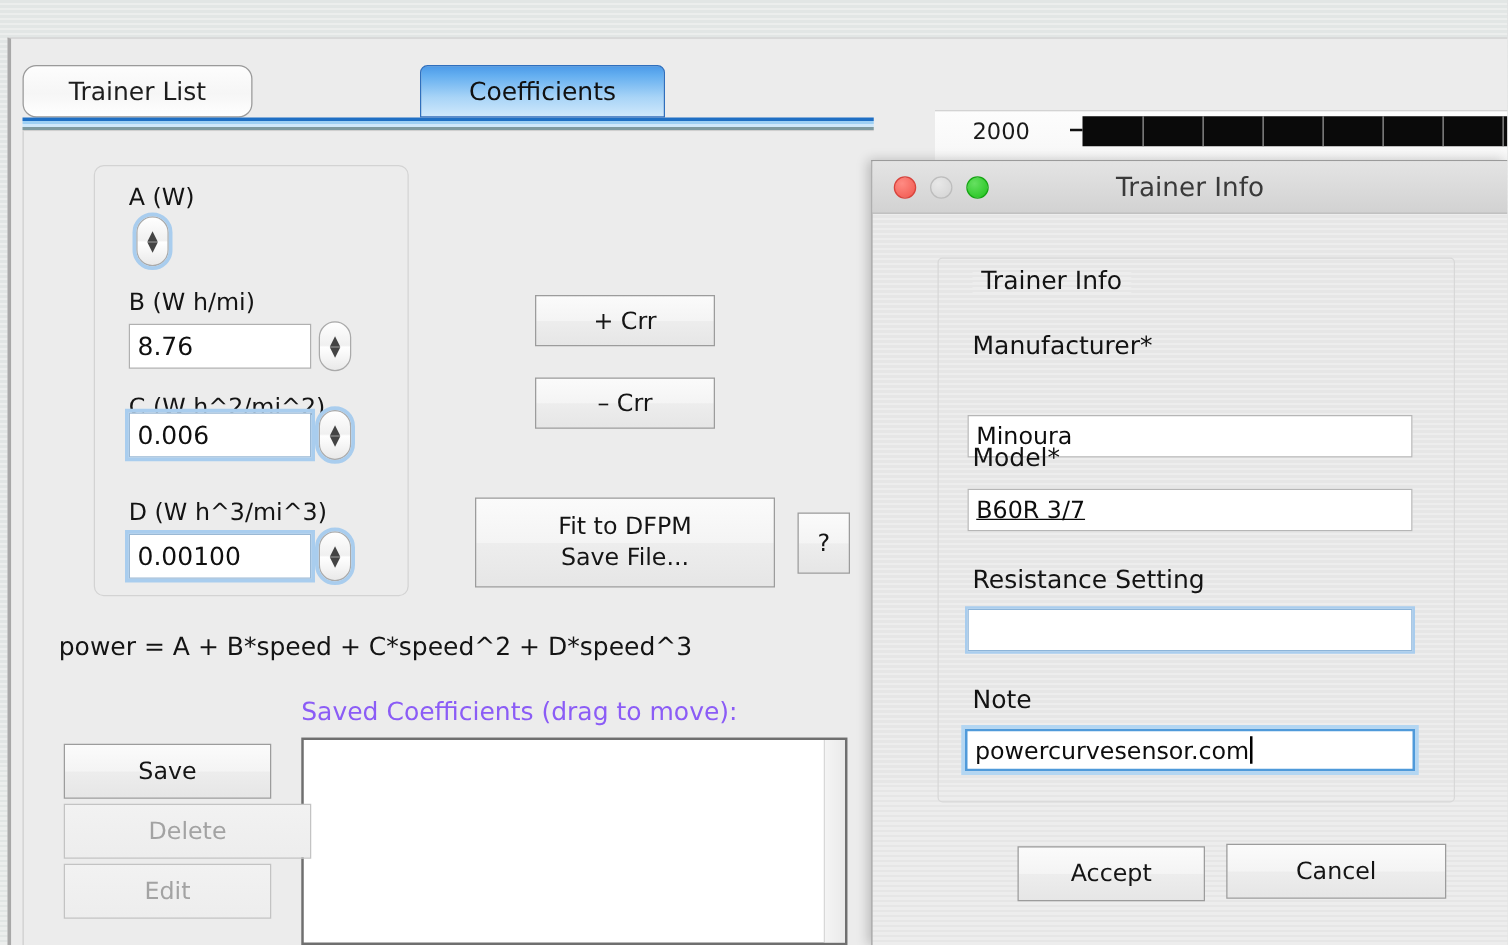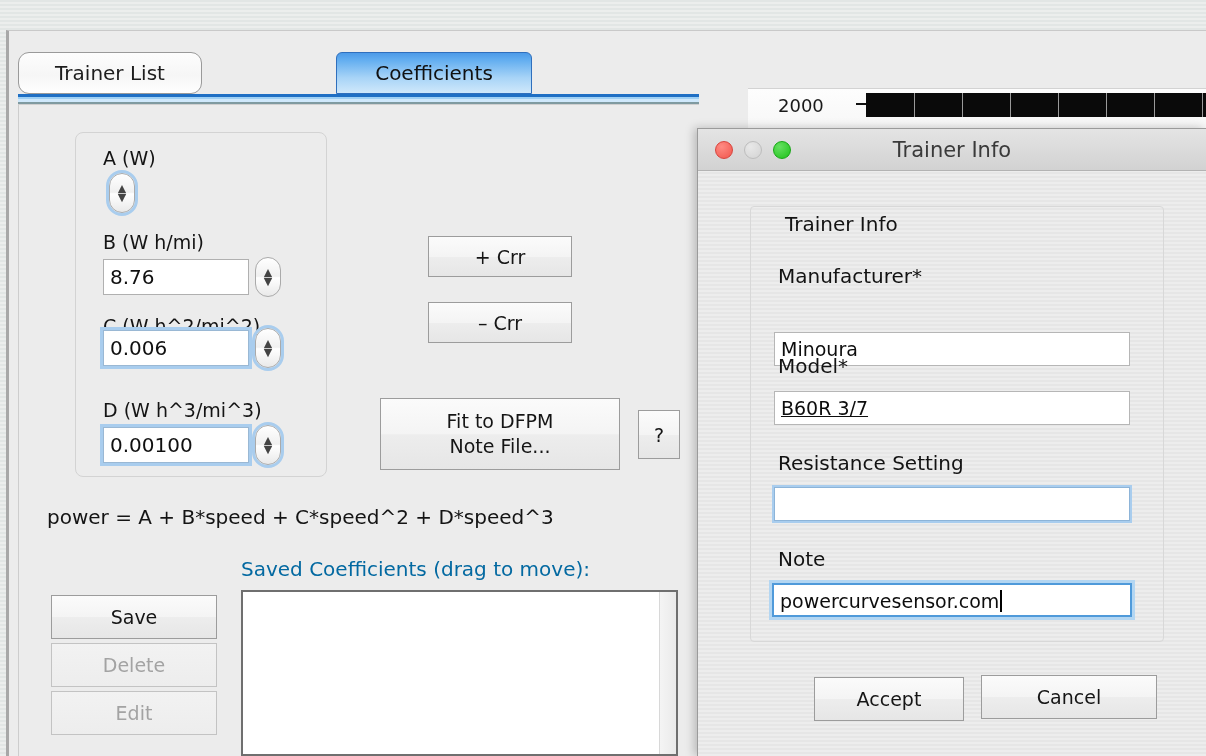--- a/index.html
+++ b/index.html
@@ -166,21 +166,21 @@
     background: linear-gradient(180deg,#f2f2f2 0%, #ededed 100%); }
   .btn.two-line { flex-direction: column; line-height: 25px; text-align: center; }
 
   .equation {
     position: absolute; left: 28px; top: 400px;
     font-size: 20px; color: #141414; white-space: nowrap;
   }
 
   .saved-title {
     position: absolute; left: 222px; top: 452px;
-    font-size: 20px; color: #0369a1; white-space: nowrap;
+    font-size: 20px; color: #8b5cf6; white-space: nowrap;
   }
   .saved-list {
     position: absolute; left: 222px; top: 485px; width: 437px; height: 166px;
     background: #ffffff;
     border: 2px solid #6f6f6f;
     box-sizing: border-box;
   }
   .saved-list-scroll {
     position: absolute; right: 0; top: 0; width: 17px; height: 100%;
     background: linear-gradient(90deg,#f4f4f4 0%, #eaeaea 100%);
@@ -327,35 +327,35 @@
         <span class="chev">▲</span>
         <span class="chev">▼</span>
       </div>
     </div>
 
     <div class="btn" style="left:409px; top:131px; width:144px; height:41px;">+ Crr</div>
     <div class="btn" style="left:409px; top:197px; width:144px; height:41px;">– Crr</div>
 
     <div class="btn two-line" style="left:361px; top:293px; width:240px; height:72px;">
       <span>Fit to DFPM</span>
-      <span>Note File...</span>
+      <span>Save File...</span>
     </div>
 
     <div class="btn" style="left:619px; top:305px; width:42px; height:49px;">?</div>
 
     <span class="equation">power = A + B*speed + C*speed^2 + D*speed^3</span>
 
     <span class="saved-title">Saved Coefficients (drag to move):</span>
 
     <div class="saved-list">
       <div class="saved-list-scroll"></div>
     </div>
 
     <div class="btn" style="left:32px; top:490px; width:166px; height:44px;">Save</div>
-    <div class="btn disabled" style="left:32px; top:538px; width:166px; height:44px;">Delete</div>
+    <div class="btn disabled" style="left:32px; top:538px; width:198px; height:44px;">Delete</div>
     <div class="btn disabled" style="left:32px; top:586px; width:166px; height:44px;">Edit</div>
   </div>
 
   <div class="dialog">
 
     <div class="titlebar">
       <span class="traffic close"></span>
       <span class="traffic min"></span>
       <span class="traffic max"></span>
       <div class="dialog-title">Trainer Info</div>

